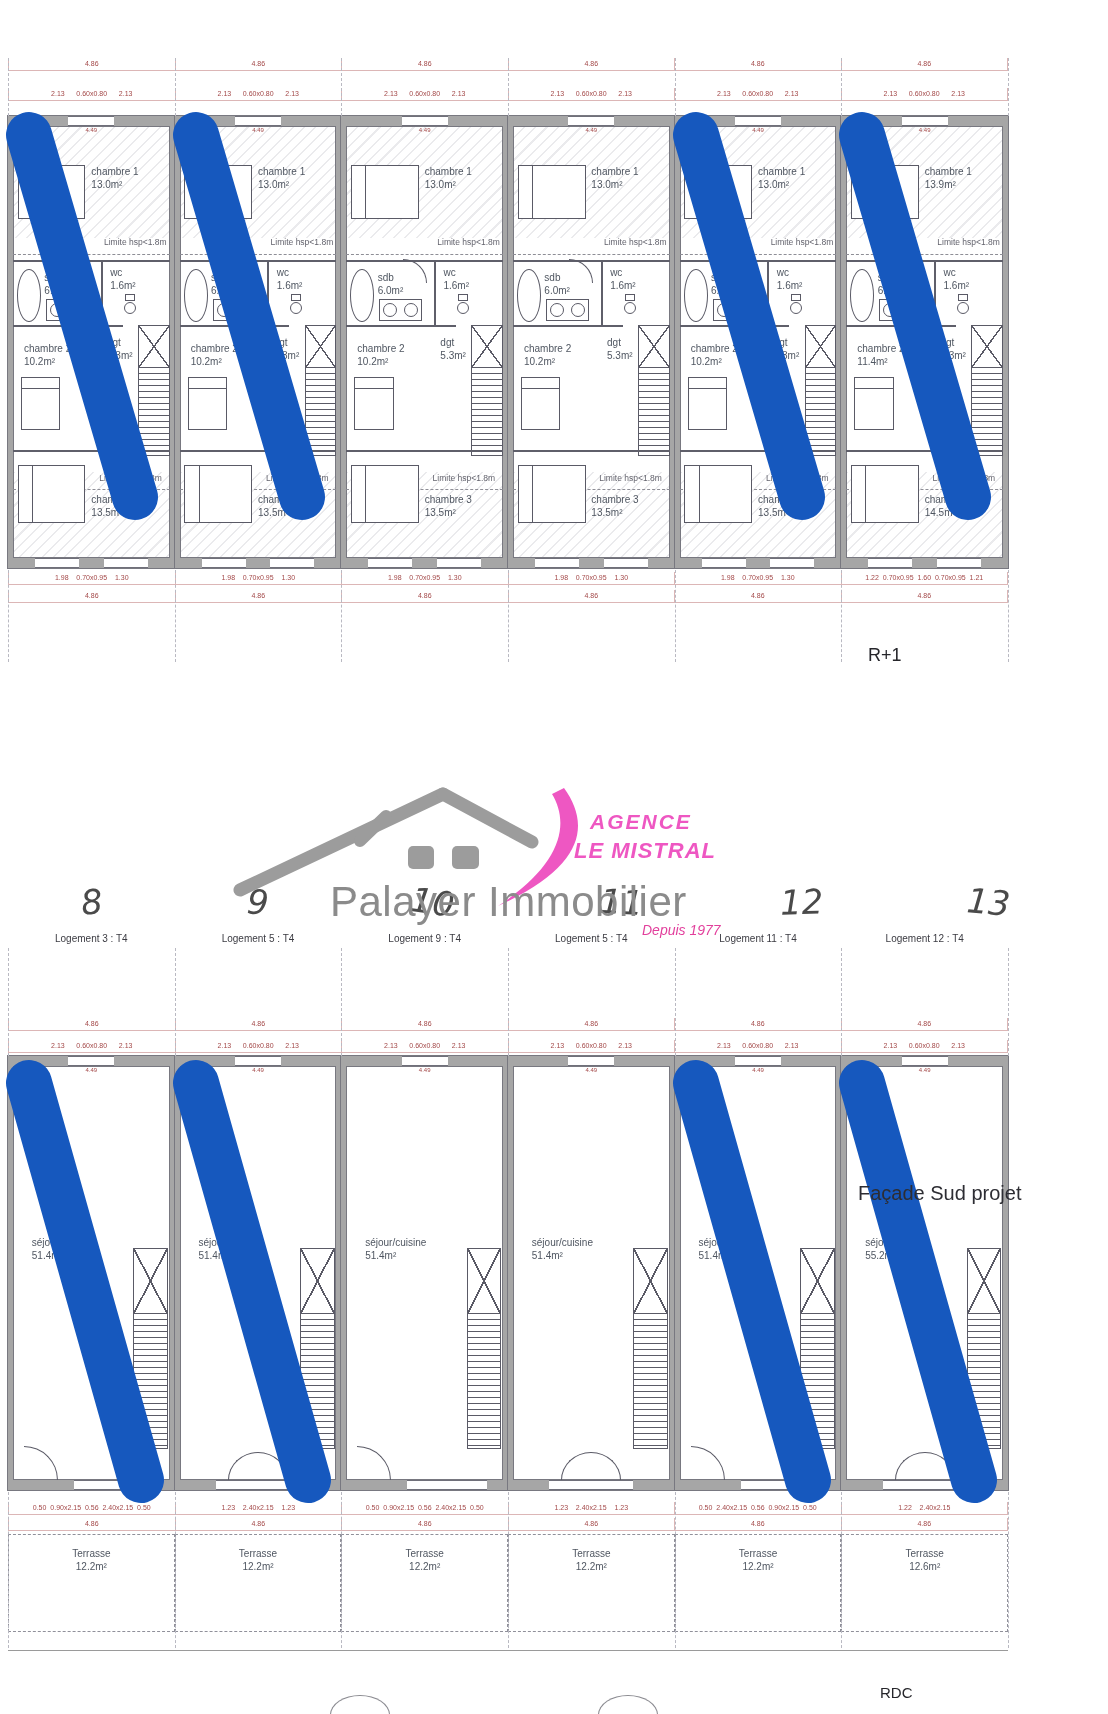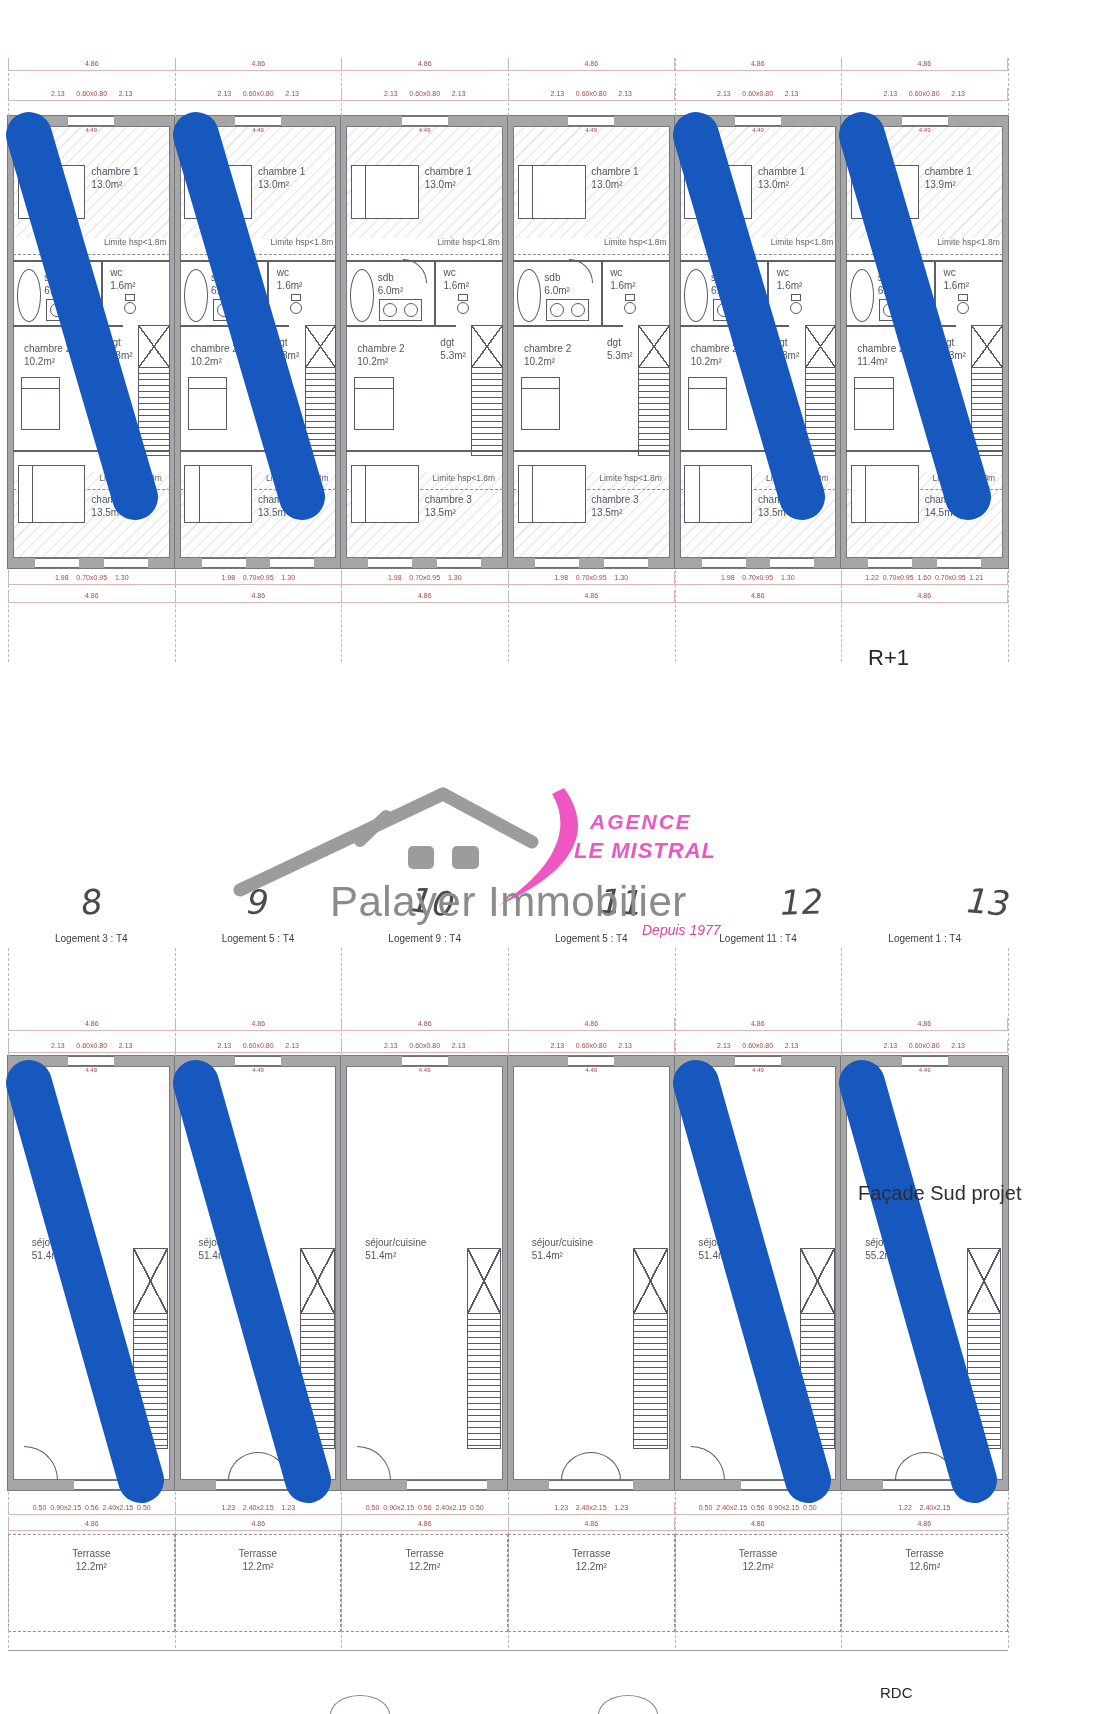--- a/index.html
+++ b/index.html
@@ -88,21 +88,21 @@
   
   .logo-svg{position:absolute;left:230px;top:778px;z-index:2;}
   .agence{position:absolute;left:590px;top:810px;font-size:21px;font-style:italic;font-weight:bold;
         color:var(--pink);letter-spacing:2px;z-index:2;}
   .mistral{position:absolute;left:574px;top:838px;font-size:22px;font-style:italic;font-weight:bold;
         color:var(--pink);letter-spacing:1px;z-index:2;}
   .company{position:absolute;left:330px;top:878px;font-size:42px;color:#8b8b8b;letter-spacing:.5px;z-index:2;}
   .tagline{position:absolute;left:642px;top:922px;font-size:14px;font-style:italic;color:var(--pink2);z-index:2;}
   
   .flabel{position:absolute;color:#26262b;z-index:1;}
-  .r1lab{left:868px;top:645px;font-size:22px;}
+  .r1lab{left:868px;top:645px;font-size:18px;}
   .rdclab{left:880px;top:1684px;font-size:15px;}
   .facade{position:absolute;left:858px;top:1182px;font-size:20px;color:#2d2d33;white-space:nowrap;z-index:5;}
   .stripes{position:absolute;left:0;top:0;z-index:4;pointer-events:none;}
   .axis{position:absolute;width:0;border-left:1px dashed #b9b9c2;}
   .longline{position:absolute;left:8px;top:1650px;width:1000px;border-top:1px solid #9a9a9a;}
   .cutarc{position:absolute;top:1695px;width:58px;height:19px;border:1px solid #8a8a90;border-bottom:0;
         border-radius:100% 100% 0 0 / 200% 200% 0 0;}
 </style>
 </head>
 <body>
@@ -492,21 +492,21 @@
   <div>Logement 3 : T4</div>
 
   <div>Logement 5 : T4</div>
 
   <div>Logement 9 : T4</div>
 
   <div>Logement 5 : T4</div>
 
   <div>Logement 11 : T4</div>
 
-  <div>Logement 1 : T4</div>
+  <div>Logement 12 : T4</div>
 </div>
 
   <div class="dimrow" style="top:1018px">
       <div>4.86</div>
       <div>4.86</div>
       <div>4.86</div>
       <div>4.86</div>
       <div>4.86</div>
       <div>4.86</div>
     </div>

